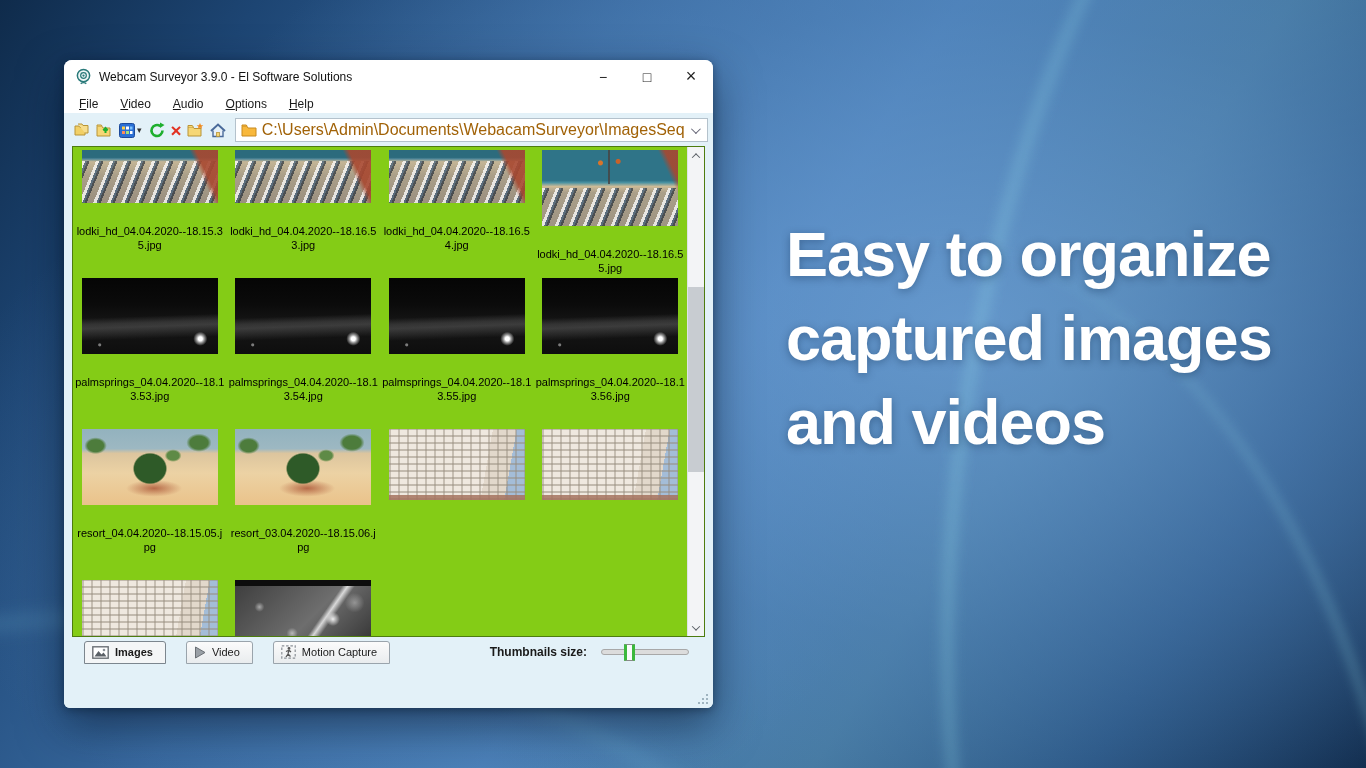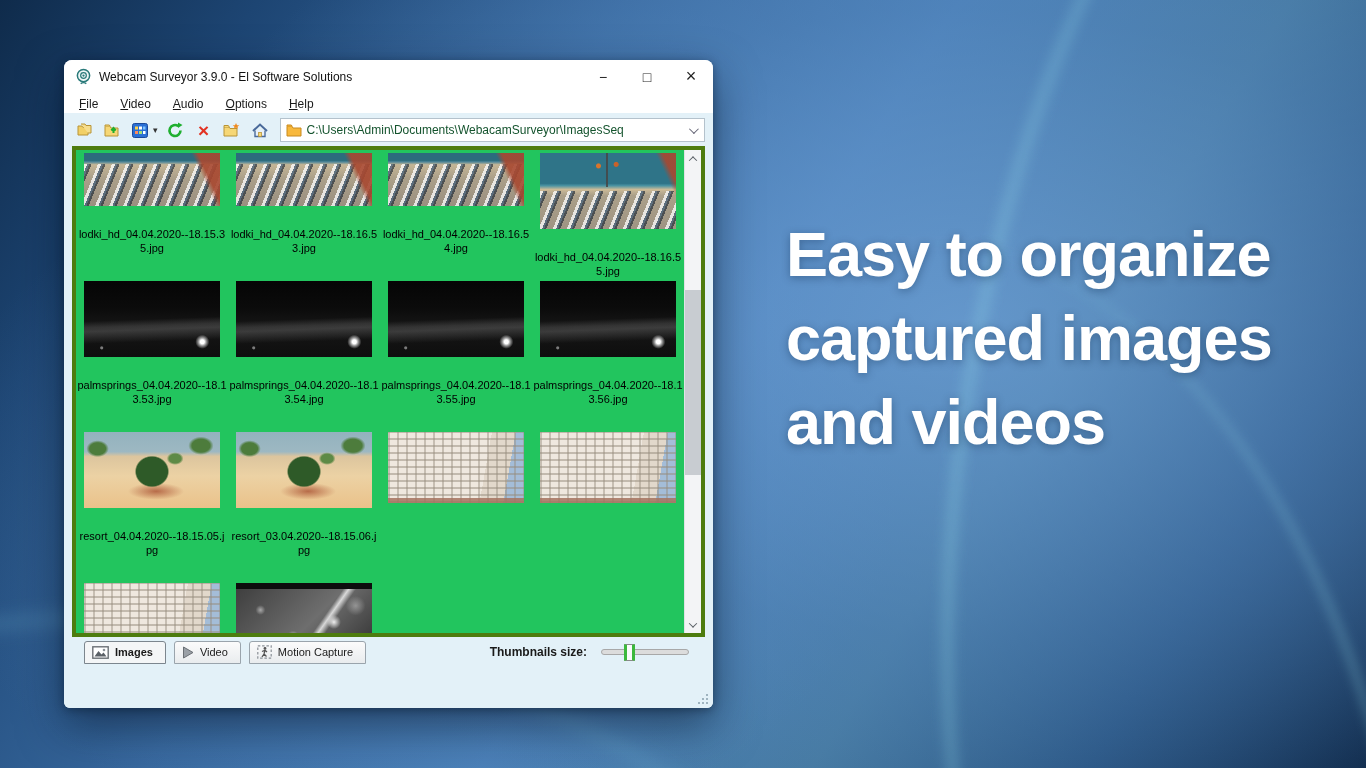--- a/index.html
+++ b/index.html
@@ -49,25 +49,25 @@
   .vtab.active { background:#fdfdfd; height:23px; z-index:2; margin-bottom:-1px; }
   .vtab svg { flex:0 0 auto; }
 
   .panel { flex:1; display:flex; flex-direction:column; padding:3px 8px 0 8px; background:#e3f1f8; position:relative; }
 
   .toolbar { height:30px; display:flex; align-items:center; gap:4px; flex:0 0 auto; padding:1px 0 3px 0; }
   .tbtn { width:24px; height:24px; display:flex; align-items:center; justify-content:center; border-radius:3px; }
   .tbtn .x-glyph { color:#e23222; font-size:19px; font-weight:bold; line-height:1; }
   .caret { font-size:9px; color:#333; margin-left:-3px; margin-right:2px; }
   .addressbar { flex:1; height:24px; background:#fff; border:1px solid #b4c2cc; display:flex; align-items:center; padding:0 2px 0 5px; margin-left:4px; }
-  .addressbar .path { flex:1; font-size:12px; color:#14532d; margin-left:5px; white-space:nowrap; overflow:hidden; }
+  .addressbar .path { flex:1; font-size:16px; color:#a16207; margin-left:5px; white-space:nowrap; overflow:hidden; }
   .addr-drop { width:20px; height:20px; display:flex; align-items:center; justify-content:center; color:#667; }
   .chev { width:7px; height:7px; border-right:1.6px solid #667; border-bottom:1.6px solid #667; transform:rotate(45deg) translateY(-2px); }
 
-  .content { flex:0 0 491px; background:#22c55e; border:4px solid #4d7c0f; display:flex; overflow:hidden; }
+  .content { flex:0 0 491px; background:#84cc16; border:1px solid #4d7c0f; display:flex; overflow:hidden; }
   .grid {
     flex:1; display:grid; grid-template-columns:repeat(4,1fr);
     grid-template-rows:128px 151px 151px 90px;
     padding-top:3px; overflow:hidden;
   }
   .cell { display:flex; flex-direction:column; align-items:center; overflow:visible; }
   .thumb { width:136px; height:76px; flex:0 0 auto; }
   .thumb.cut-top { height:53px; }
   .thumb.cut-bottom { height:71px; }
   .caption { margin-top:22px; width:150px; text-align:center; font-size:11px; line-height:13.5px; word-break:break-all; color:#000; }
@@ -130,21 +130,21 @@
   .scrollbar { flex:0 0 17px; background:#f3f4f6; border-left:1px solid #dfe2e6; position:relative; }
   .sb-arrow { position:absolute; left:0; width:16px; height:17px; display:flex; align-items:center; justify-content:center; }
   .sb-arrow.up { top:0; } .sb-arrow.down { bottom:0; }
   .sb-chev { width:6px; height:6px; border-right:1.6px solid #5a5f66; border-bottom:1.6px solid #5a5f66; }
   .sb-arrow.up .sb-chev { transform:rotate(-135deg) translate(-1px,-1px); }
   .sb-arrow.down .sb-chev { transform:rotate(45deg) translate(-1px,-1px); }
   .sb-thumb { position:absolute; left:0; top:140px; width:16px; height:185px; background:#c8ccd1; }
 
   
   .bottombar { height:28px; display:flex; align-items:center; flex:0 0 auto; padding:2px 2px 0 12px; }
-  .btab { display:flex; align-items:center; gap:6px; height:23px; padding:0 12px 0 7px; border:1px solid #9aa4ac; border-radius:3px 3px 0 0; background:linear-gradient(180deg,#fbfbfb,#e9ecee); font-size:11px; margin-right:8px; }
+  .btab { display:flex; align-items:center; gap:6px; height:23px; padding:0 12px 0 7px; border:1px solid #9aa4ac; border-radius:3px 3px 0 0; background:linear-gradient(180deg,#fbfbfb,#e9ecee); font-size:11px; margin-right:20px; }
   .btab.active { background:#f4f6f7; font-weight:bold; border-color:#7c868e; }
   .size-area { margin-left:auto; display:flex; align-items:center; padding-right:14px; }
   .size-label { font-weight:bold; font-size:12px; margin-right:14px; }
   .slider-track { width:88px; height:6px; background:#dcdcdc; border:1px solid #a8a8a8; border-radius:3px; position:relative; }
   .slider-thumb { position:absolute; left:22px; top:-6px; width:11px; height:17px; background:#fafafa; border:1px solid #8a8a8a; border-left:3px solid #3cb83c; border-right:3px solid #3cb83c; border-radius:1px; }
 
   .grip { position:absolute; right:5px; bottom:4px; width:2px; height:2px; background:transparent;
     box-shadow: 0 0 0 1px rgba(0,0,0,0), -8px 0 0 #9fb4c0, 0 0 0 #9fb4c0, 0 -8px 0 #9fb4c0, -4px 0 0 #9fb4c0, 0 -4px 0 #9fb4c0, -4px -4px 0 #9fb4c0, 0 0 0 #9fb4c0; }
   .grip::after { content:""; position:absolute; right:0; bottom:0; width:2px; height:2px; background:#9fb4c0; }
 </style>

